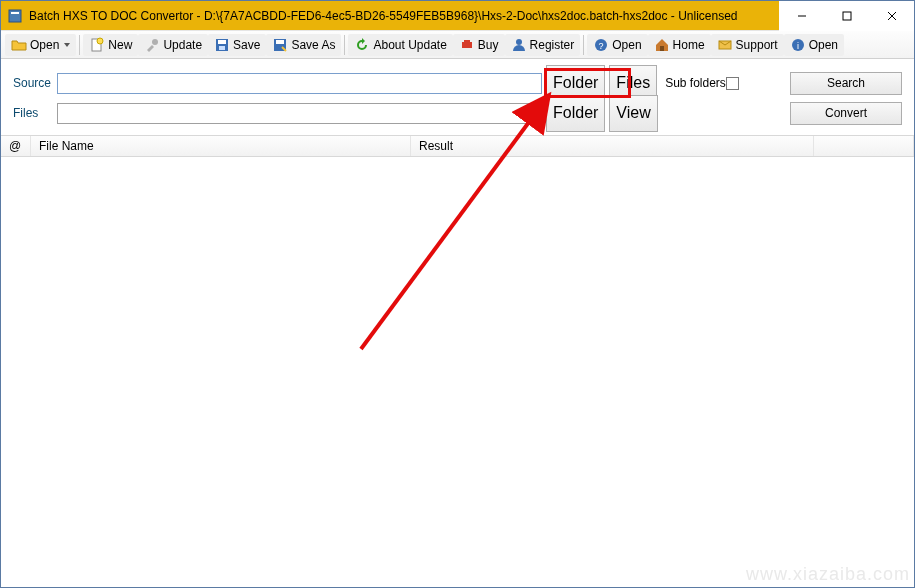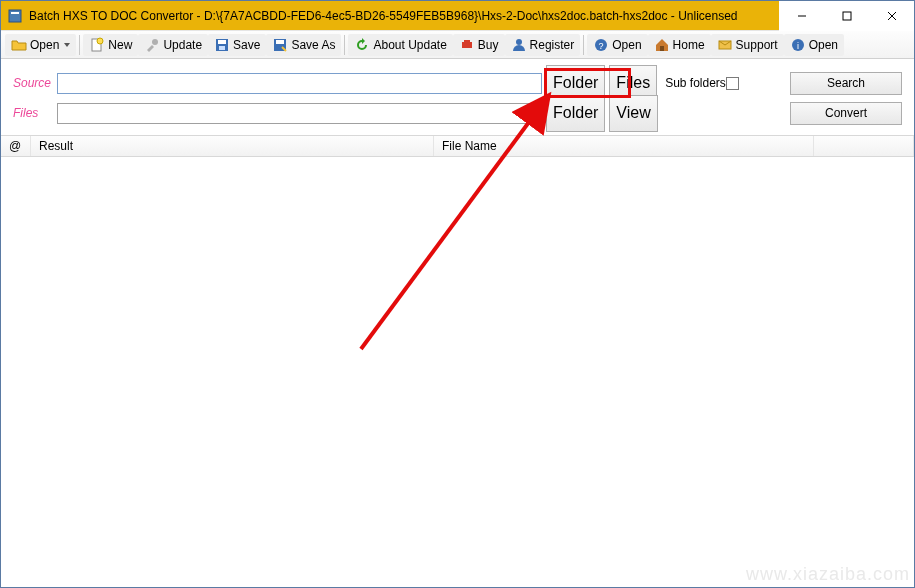--- a/index.html
+++ b/index.html
@@ -70,21 +70,21 @@
   .form-area {
     padding: 10px 12px 6px 12px;
   }
   .form-row {
     display: flex;
     align-items: center;
     height: 28px;
     gap: 4px;
     margin-bottom: 2px;
   }
-  .form-label { width: 40px; font-size: 12px; color: #ec4899; font-style: italic; }
+  .form-label { width: 40px; font-size: 12px; color: #0c4a6e; }
   .form-input {
     height: 21px;
     border: 1px solid #7a9fcd;
     background: #fff;
     font-size: 12px;
     padding: 0 3px;
     flex-shrink: 0;
   }
   .src-input { width: 485px; }
   .tgt-input { width: 485px; border-color: #a0a0a0; }
@@ -304,22 +304,22 @@
     <input class="form-input tgt-input" value="" style="">
     <button class="sm-btn">Folder</button>
     <button class="sm-btn">View</button>
     <span style="flex:1"></span>
     <button class="big-btn">Convert</button>
   </div>
 </div>
 
 <div class="list-header">
   <div class="col-head col-at">@</div>
+  <div class="col-head col-name">File Name</div>
   <div class="col-head col-result">Result</div>
-  <div class="col-head col-name">File Name</div>
   <div class="col-head col-tail"></div>
 </div>
 <div class="list-body"></div>
 
 <div class="highlight-box" style="left:543px; top:67px; width:87px; height:30px;"></div>
 
 <svg class="arrow-svg" style="left:330px; top:88px;" width="260" height="270">
   <defs>
     <marker id="ah" markerWidth="12" markerHeight="12" refX="9" refY="5" orient="auto">
       <path d="M0,0 L10,5 L0,10 z" fill="#e30b0b"></path>

